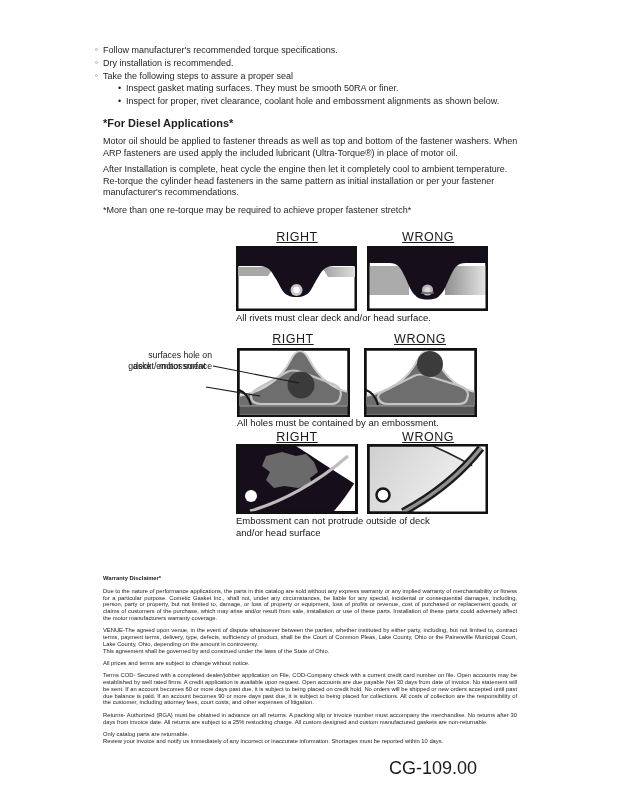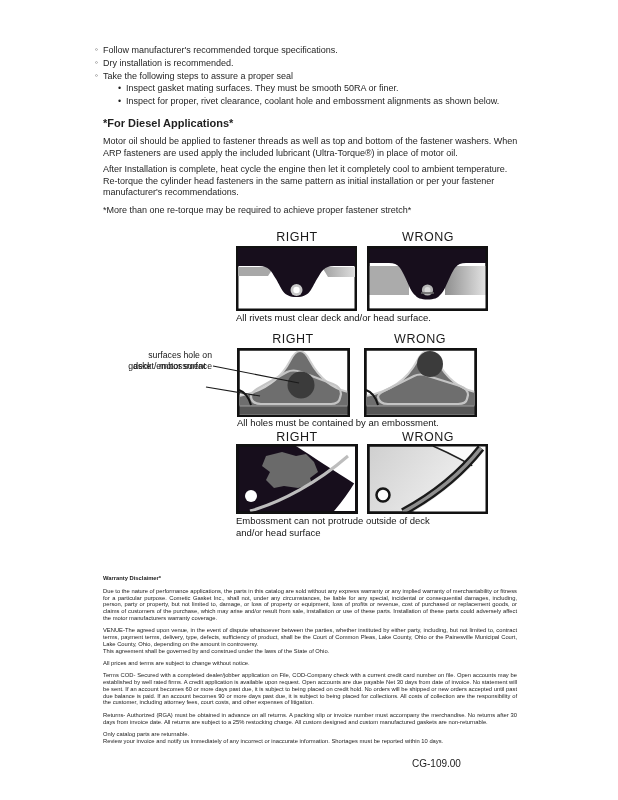--- a/index.html
+++ b/index.html
@@ -13,29 +13,29 @@
     left:103px; top:20px; font-size:11.5px; font-weight:bold; letter-spacing:-0.2px;
     border-bottom:1.5px solid #111; padding-bottom:2px; display:inline-block;
   }
   .bullets { left:95px; top:44px; width:480px; font-size:9px; line-height:12.8px; }
   .b-row { display:flex; }
   .b-glyph { width:8px; font-size:8px; line-height:12.8px; }
   .sub { padding-left:23px; }
   .sub .b-glyph { font-size:9px; }
   .diesel-h { left:103px; top:117px; font-size:11px; font-weight:bold; }
   .para { position:absolute; left:103px; width:420px; font-size:9px; line-height:11.5px; }
-  .d-header { position:absolute; width:70px; text-align:center; font-size:12.5px; letter-spacing:0.5px; color:#1a1a1a; }
+  .d-header { position:absolute; width:70px; text-align:center; font-size:12.5px; letter-spacing:0.5px; color:#1a1a1a;text-decoration:underline; }
   .panel { position:absolute; }
   .caption { position:absolute; font-size:9.5px; color:#151515; }
   .ann { position:absolute; font-size:8.7px; line-height:10.5px; text-align:right; color:#151515; }
   .disclaimer { left:103px; top:575px; width:414px; font-size:5.8px; line-height:6.8px; color:#222; }
   .disclaimer .dp { text-align:justify; }
   .disc-h { font-weight:bold; margin-bottom:6px; }
   .mb { margin-bottom:5.5px; }
-  .footer-code { left:389px; top:758px; font-size:10px; color:#1a1a1a;margin-left:23px; }
+  .footer-code { left:389px; top:758px; font-size:18px; color:#1a1a1a; }
   svg { display:block; }
 </style>
 </head>
 <body>
 
 <div class="page">
 
 
   <div class="abs bullets">
     <div class="b-row">

